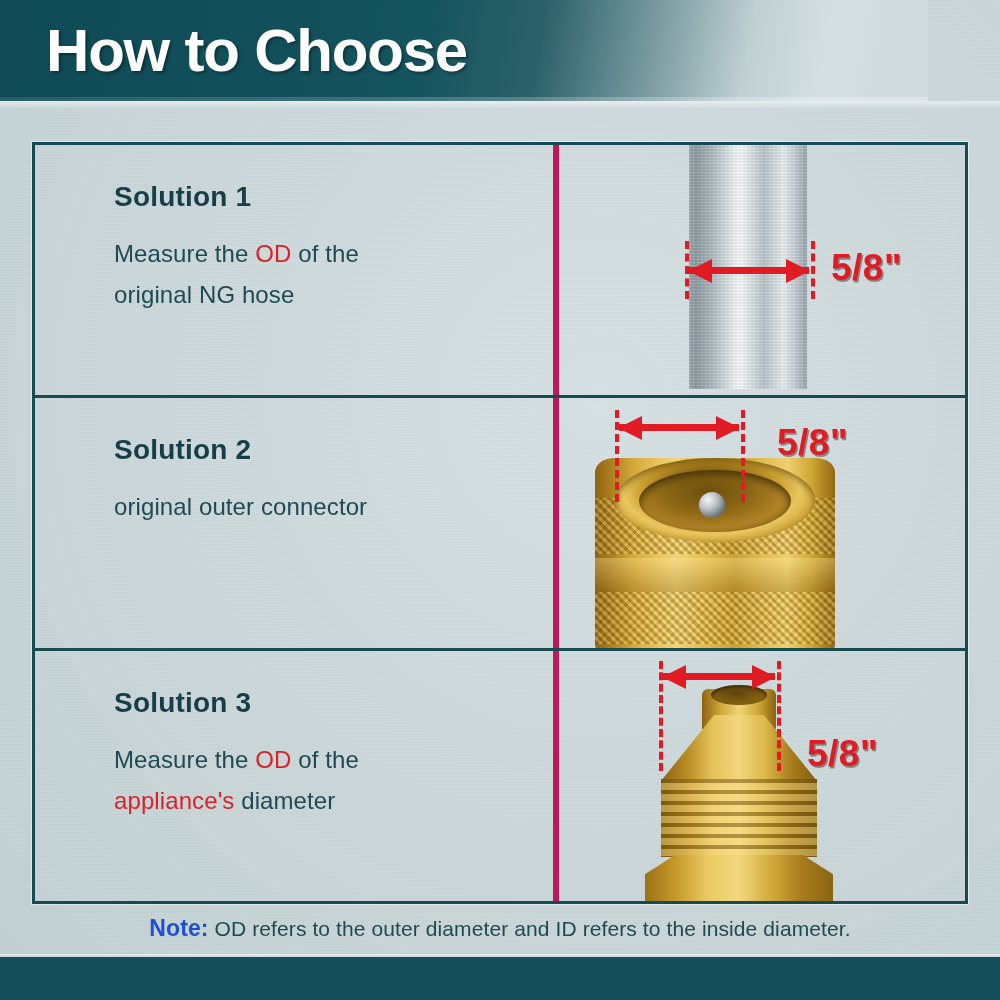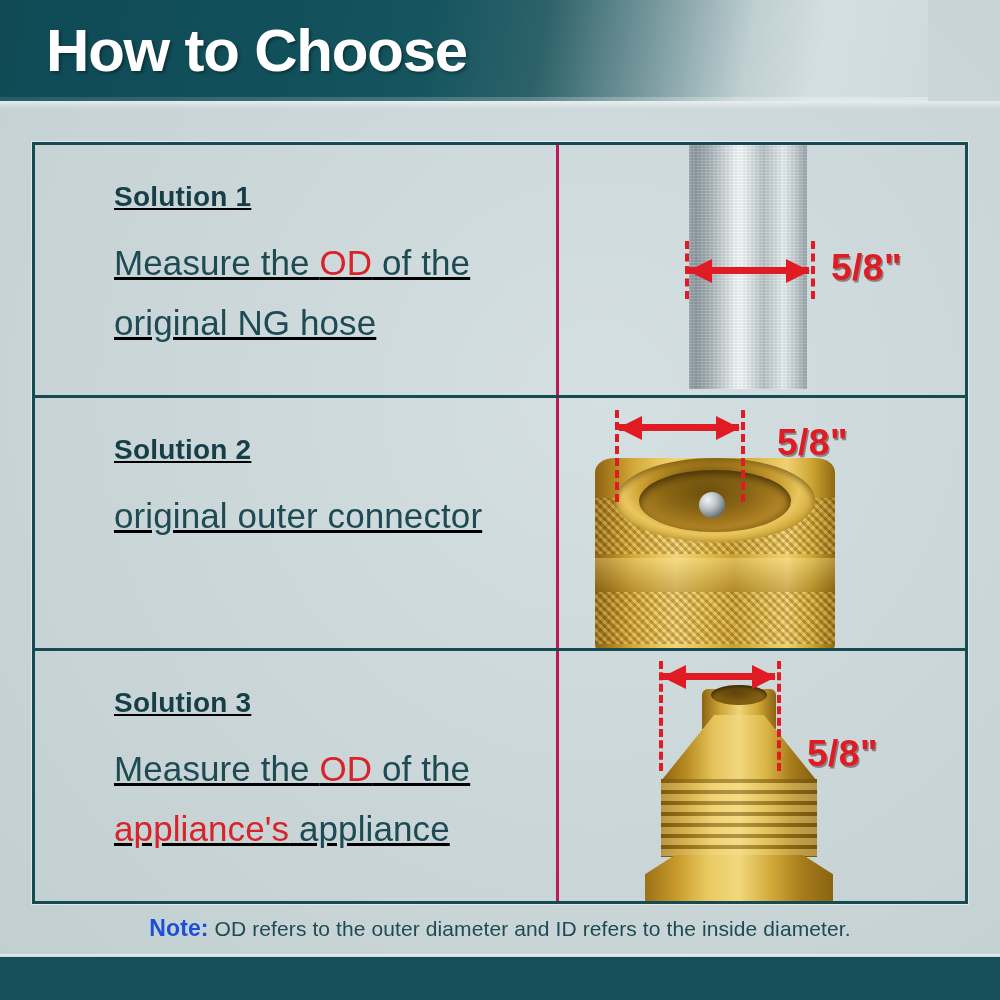--- a/index.html
+++ b/index.html
@@ -61,35 +61,34 @@
   }
   .row{
     display:flex; flex:1 1 0;
     border-bottom:3px solid #174b54;
     min-height:0;
   }
   .row:last-child{ border-bottom:none;gap:40px; }
 
   .cell-text{
     width:524px; flex:0 0 524px;
-    border-right:3px solid #be185d;
+    border-right:6px solid #be185d;
     padding:36px 12px 0 79px;
     position:relative;
-    text-decoration:underline;
   }
   .cell-figure{
     flex:1 1 auto; position:relative; overflow:hidden;
   }
 
   .sol-title{
     font-size:28px; font-weight:bold; color:#153e48;
     letter-spacing:.2px; margin-bottom:20px;
   }
   .sol-line{
-    font-size:35px; color:#1d4a53; line-height:1.72;
+    font-size:24px; color:#1d4a53; line-height:1.72;
     letter-spacing:.1px; white-space:nowrap;
   }
   .hl{ color:#d8232a; }
 
   
   .note{
     position:absolute; left:0; top:915px; width:1000px;
     text-align:center; font-size:21px; color:#1d4a53;
     letter-spacing:.1px;
   }
@@ -265,21 +264,21 @@
         <div class="dim-arrow" style="left:4px; top:14px; width:120px;"></div>
       </div>
       <div class="dim-label" style="left:218px; top:24px;">5/8"</div>
     </div>
   </div>
 
   <div class="row">
     <div class="cell-text">
       <div class="sol-title">Solution 3</div>
       <div class="sol-line"><span>Measure the </span><span class="hl">OD</span><span> of the</span></div>
-      <div class="sol-line"><span></span><span class="hl">appliance's</span><span> appliance</span></div>
+      <div class="sol-line"><span></span><span class="hl">appliance's</span><span> diameter</span></div>
     </div>
     <div class="cell-figure">
       <div class="ff">
         <div class="ff-stem"></div>
         <div class="ff-hole"></div>
         <div class="ff-flare"></div>
         <div class="ff-thread"></div>
         <div class="ff-hex"></div>
 
       </div>

